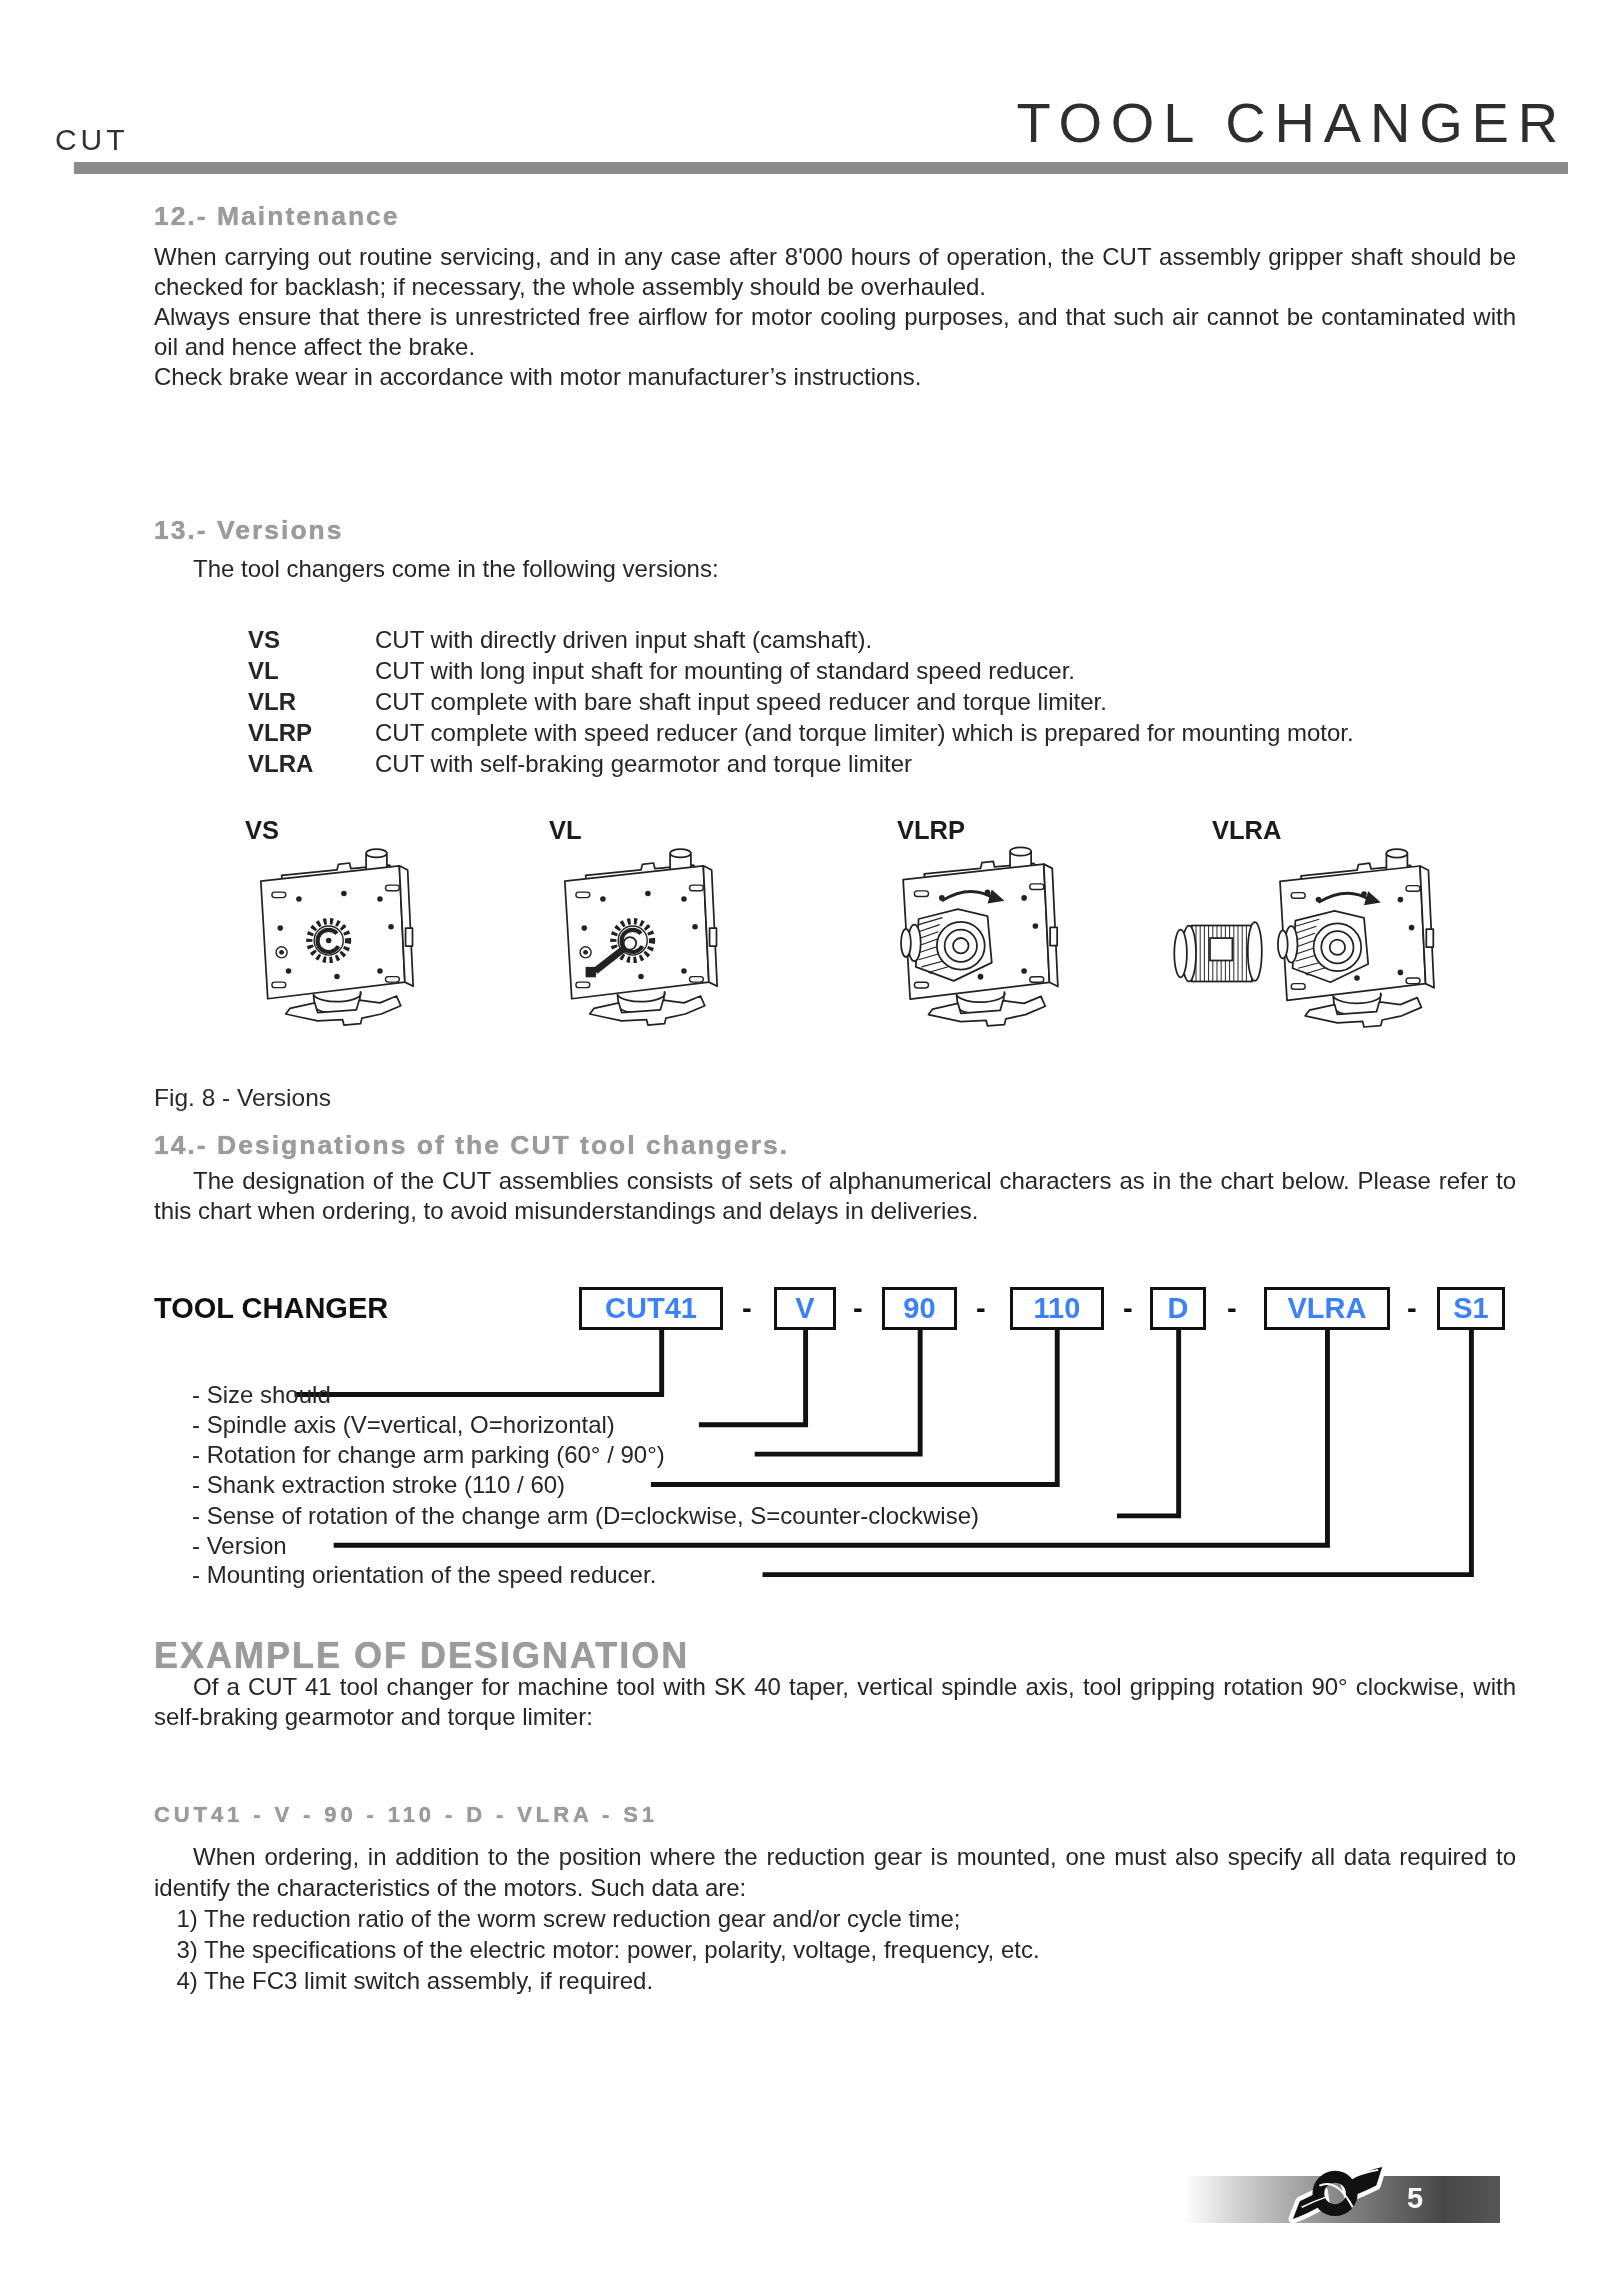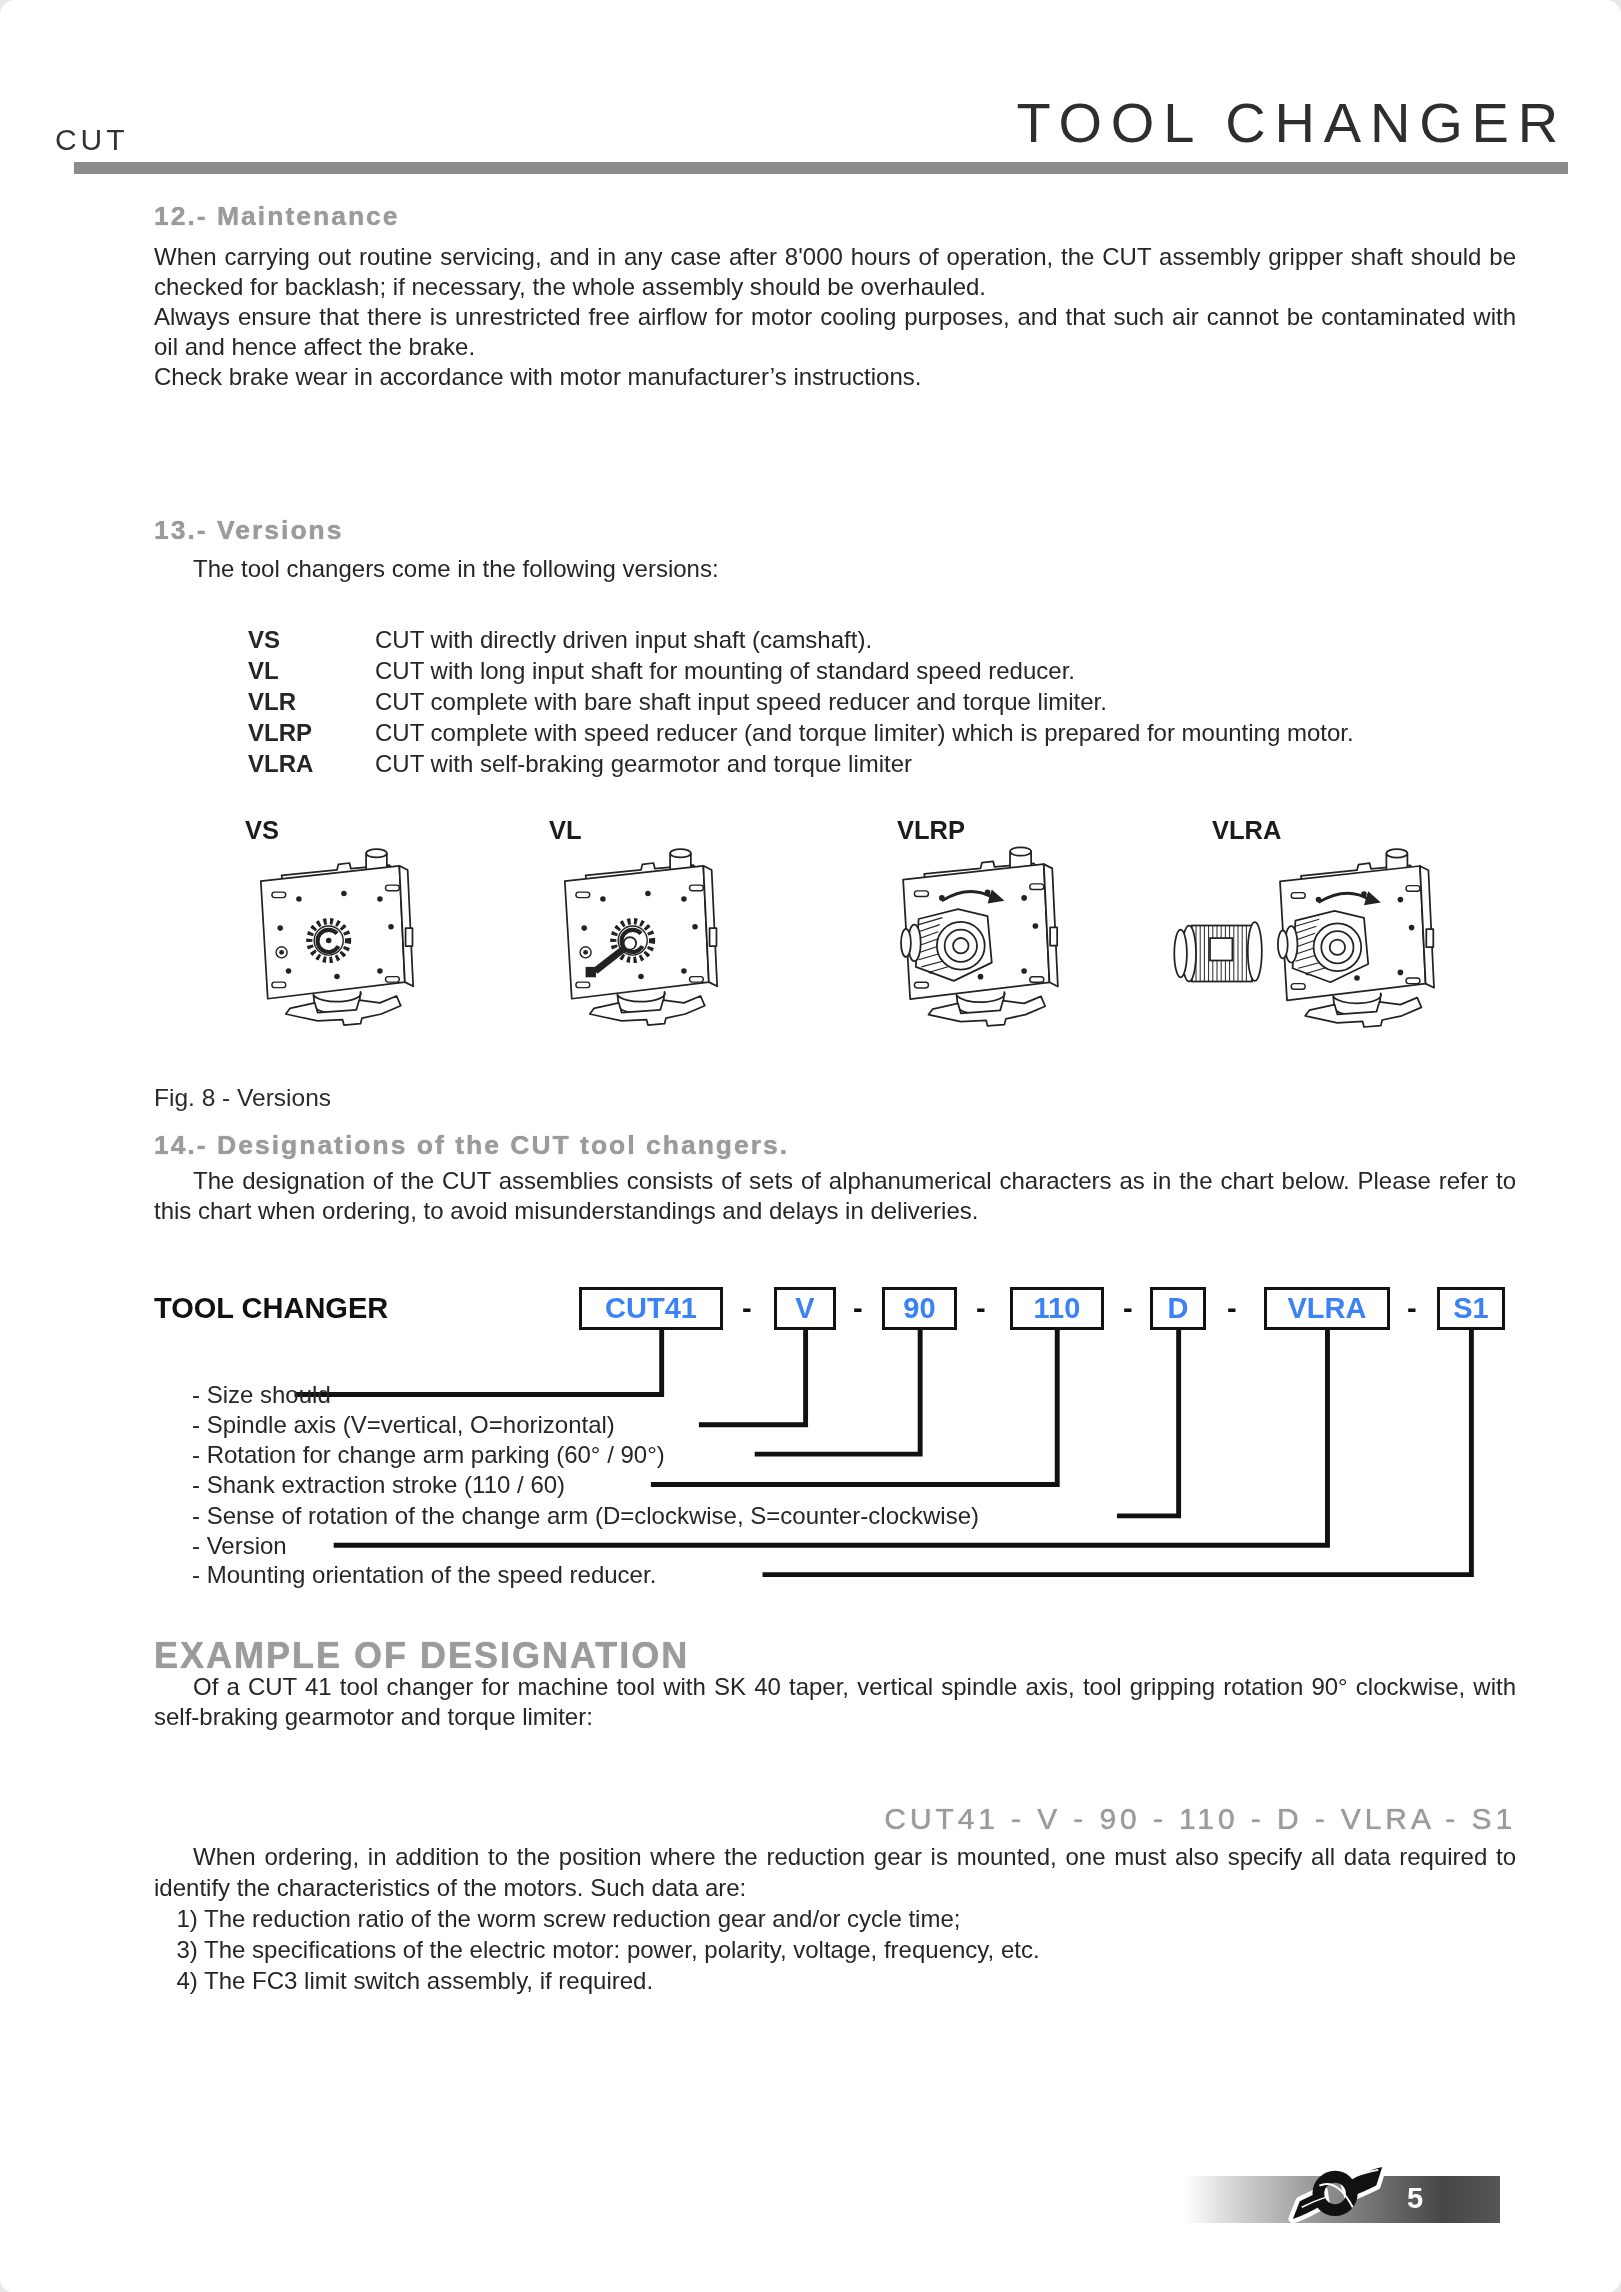--- a/index.html
+++ b/index.html
@@ -1,17 +1,17 @@
 <!DOCTYPE html>
 <html><head>
 <meta charset="utf-8">
 <style>
   html,body{margin:0;padding:0;background:#e8e8e8;}
   .page{position:relative;width:1621px;height:2293px;background:#ffffff;margin:0 auto;
-        font-family:"Liberation Sans",sans-serif;color:#262626;overflow:hidden;border-radius:15px;}
+        font-family:"Liberation Sans",sans-serif;color:#262626;overflow:hidden;}
   .abs{position:absolute;}
   
   .hdr-brand{left:55px;top:123px;font-size:30px;letter-spacing:3.9px;color:#333;font-weight:400;}
   .hdr-title{top:90px;right:54px;font-size:56px;letter-spacing:8.8px;color:#2e2e2e;font-weight:400;}
   .hdr-rule{left:74px;top:162px;width:1494px;height:11.8px;background:#8b8b8b;}
   
   .sec{margin:0;font-size:26.5px;font-weight:700;color:#9b9b9b;letter-spacing:2px;
        text-shadow:0 0 1px #8a8a8a;left:154px;}
   
   .blk{left:154px;width:1362px;font-size:24px;line-height:30px;text-align:justify;}
@@ -27,21 +27,21 @@
   
   .chart{left:0;top:1274px;width:1621px;height:328px;}
   .chart-label{position:absolute;left:154px;top:17.6px;font-size:29px;font-weight:700;color:#111;}
   .cbox{position:absolute;top:12.7px;height:37px;border:3.9px solid #111;background:#fff;
         font-size:29px;font-weight:700;color:#3b82f6;text-align:center;line-height:37px;}
   .cdash{position:absolute;top:17.6px;font-size:29px;font-weight:700;color:#111;}
   .legend-item{position:absolute;left:192px;font-size:24px;color:#262626;white-space:nowrap;}
   .connectors{position:absolute;left:0;top:0;}
   
   .ex-heading{font-size:36px;}
-  .designation{left:154px;top:1802px;width:1362px;text-align:right;font-size:30px;font-weight:400;
+  .designation{left:154px;top:1802px;width:1362px;text-align:left;font-size:22px;font-weight:700;
                color:#9b9b9b;letter-spacing:3.9px;text-shadow:0 0 1px #8a8a8a;}
   .olist{padding-left:22.5px;}
   
   .foot-bar{left:1184px;top:2176px;width:316px;height:47px;
             background:linear-gradient(90deg,#ffffff 0%,#cfcfcf 18%,#8f8f8f 45%,#474747 82%,#565656 100%);}
   .foot-num{left:1407px;top:2182px;font-size:29px;font-weight:700;color:#ffffff;}
   .logo{left:1286px;top:2158px;}
   svg{display:block;}
 </style>
 </head>

